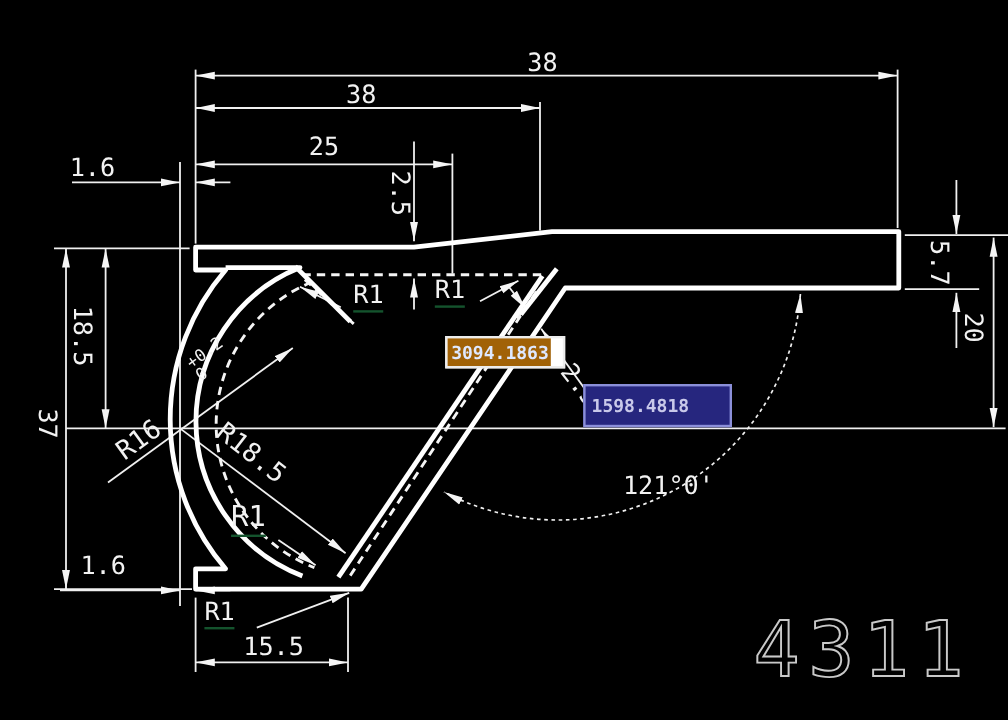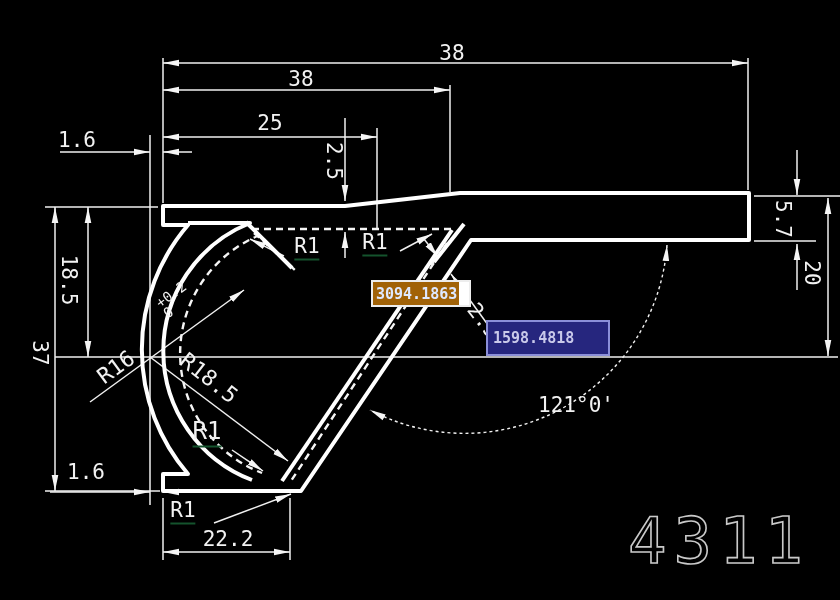--- a/index.html
+++ b/index.html
@@ -100,25 +100,25 @@
   </svg>
 
   <div class="lbl" style="left:452px;top:53px;">38</div>
   <div class="lbl" style="left:301px;top:79px;">38</div>
   <div class="lbl" style="left:270px;top:123px;">25</div>
   <div class="lbl rot90" style="left:333px;top:161px;">2.5</div>
   <div class="lbl" style="left:77px;top:140px;">1.6</div>
   <div class="lbl rot90" style="left:68px;top:280px;">18.5</div>
   <div class="lbl rot90" style="left:39px;top:353px;">37</div>
   <div class="lbl" style="left:86px;top:472px;">1.6</div>
-  <div class="lbl" style="left:228px;top:539px;">22.2</div>
+  <div class="lbl" style="left:228px;top:539px;">15.5</div>
   <div class="lbl rot90" style="left:782px;top:219px;">5.7</div>
   <div class="lbl rot90" style="left:811px;top:273px;">20</div>
   <div class="lbl rot52" style="left:483px;top:321px;">2.5</div>
-  <div class="lbl" style="left:576px;top:405px;">121°0'</div>
+  <div class="lbl" style="left:557px;top:405px;">121°0'</div>
 
   <div class="lbl rotm36" style="left:116px;top:367px;font-size:22px;">R16</div>
   <div class="lbl rotm36 tol" style="left:175px;top:300px;">
     <div>+0.2</div>
     <div>0</div>
   </div>
   <div class="lbl rot38" style="left:209px;top:378px;font-size:22px;">R18.5</div>
   <div class="lbl" style="left:307px;top:246px;"><span class="ul">R1</span></div>
   <div class="lbl" style="left:375px;top:242px;"><span class="ul">R1</span></div>
   <div class="lbl" style="left:207px;top:431px;font-size:24px;"><span class="ul">R1</span></div>

